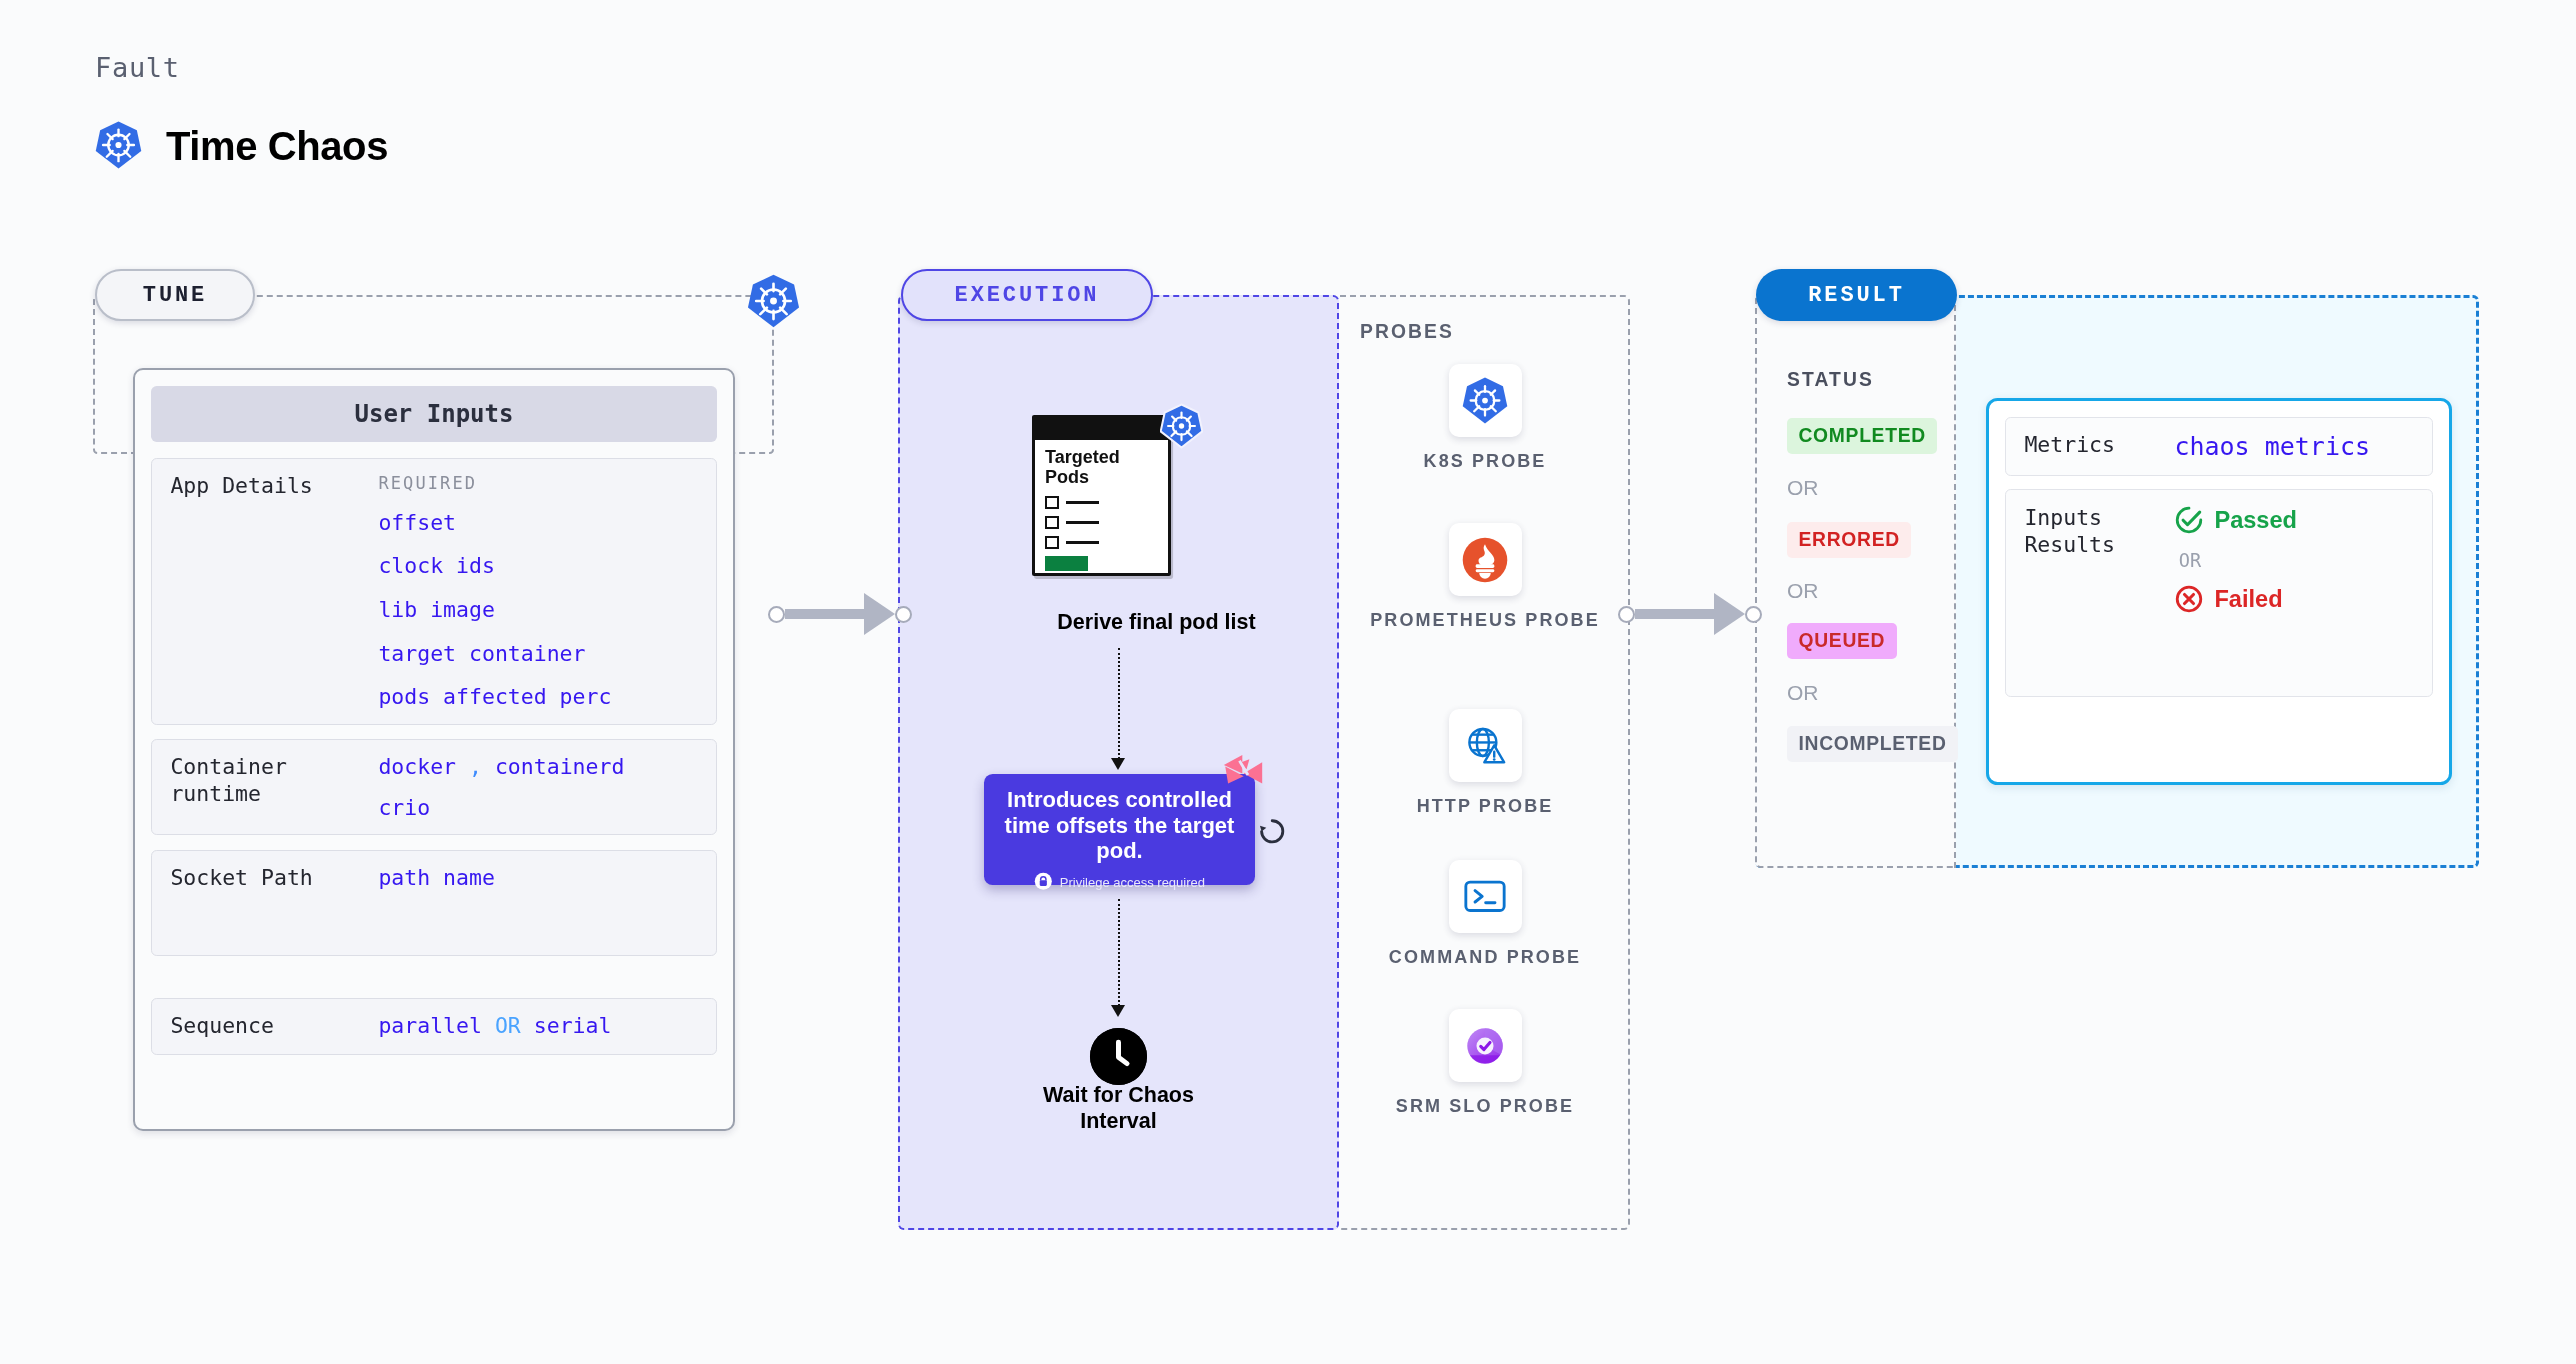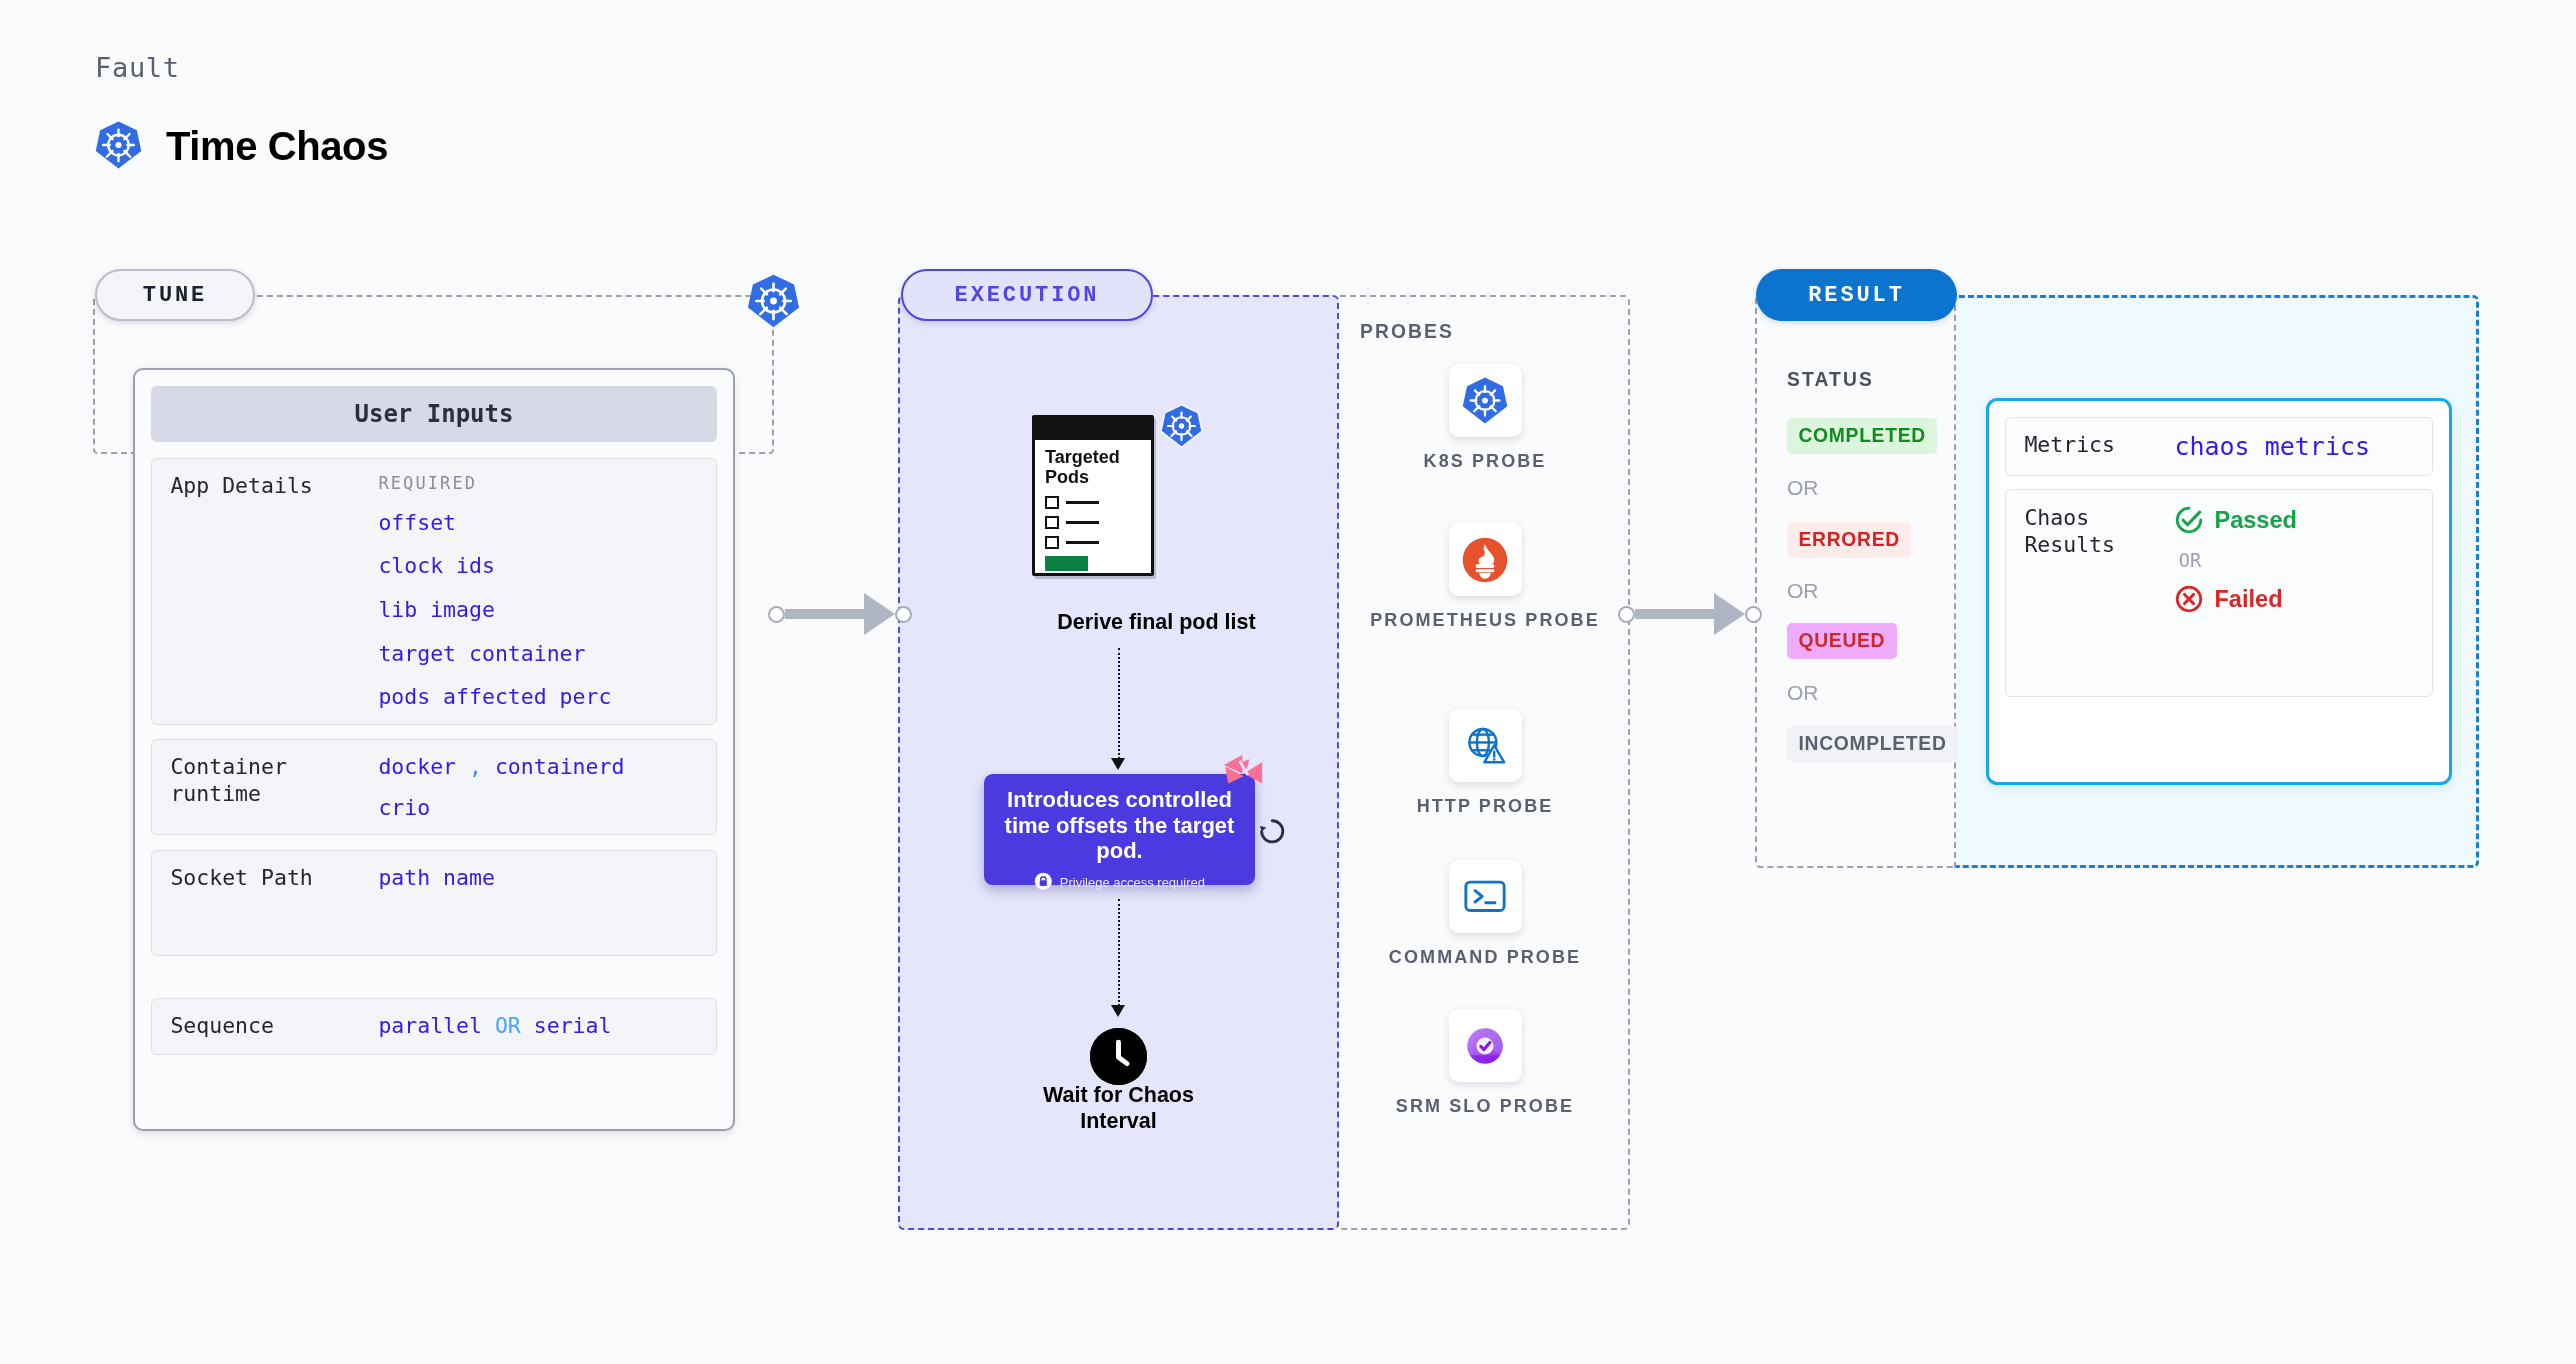--- a/index.html
+++ b/index.html
@@ -109,21 +109,21 @@
   }
   .ui-row-vals { font-family:"DejaVu Sans Mono", monospace; font-size:21.5px; }
   .req-tag { color:#8b8f9c; font-size:17px; letter-spacing:2.1px; display:block; margin-bottom:17px; }
   .v-blue { color:#3617f0; display:block; margin-bottom:18.6px; }
   .v-blue:last-child { margin-bottom:0; }
   .v-inline { color:#3617f0; }
   .sep { color:#3d8bfd; }
   .or-k { color:#4aa3ff; }
   #pods-card {
     position:absolute; left:1032px; top:415px;
-    width:122px; height:161px;
+    width:139px; height:161px;
     background:#ffffff; border:3.6px solid #111; border-radius:2.1px;
     box-shadow:2.1px 2.9px 0 rgba(0,0,0,.18);
   }
   #pods-card-top { height:21.5px; background:#111; }
   #pods-card-body { padding:8.6px 10px; }
   #pods-card-title {
     font-size:18px; font-weight:bold; color:#111; line-height:1.08;
     margin-bottom:8.6px;
   }
   .pod-line { display:flex; align-items:center; gap:7.2px; margin-bottom:6.4px; }
@@ -549,21 +549,21 @@
 
 <div id="output-card">
 
   <div class="out-row">
     <div class="out-label">Metrics</div>
     <div class="out-vals">chaos metrics</div>
   </div>
 
   <div class="out-row" style="min-height:208px;">
     <div class="out-label">
-      <span>Chaos Results</span>
+      <span>Inputs Results</span>
     </div>
     <div>
       <div class="pr-line">
         <span>
           <svg width="30" height="30" viewBox="0 0 28 28">
             <path d="M25 14A11 11 0 1114 3" stroke="#16a34a" stroke-width="2.6" fill="none" stroke-linecap="round"></path>
             <path d="M8.5 14.2 L12.6 18.4 L24 6.6" stroke="#16a34a" stroke-width="2.9" fill="none" stroke-linecap="round" stroke-linejoin="round"></path>
           </svg>
         </span>
         <span class="pr-pass">Passed</span>

